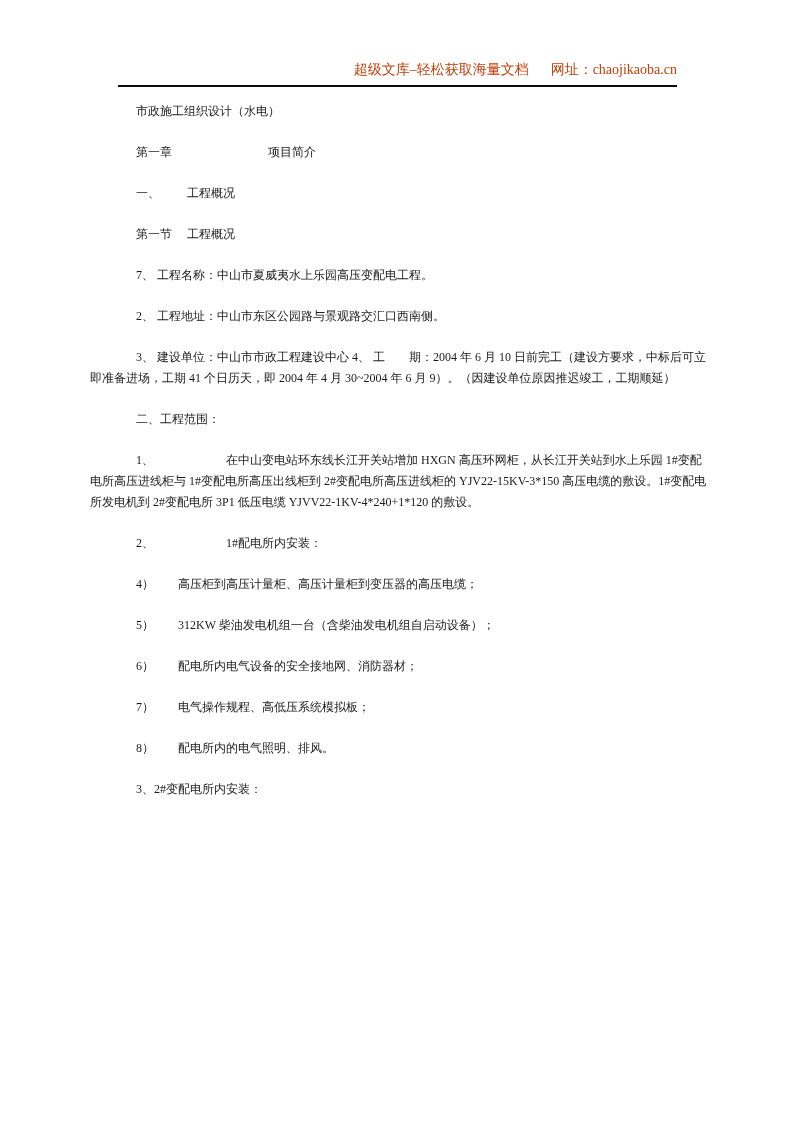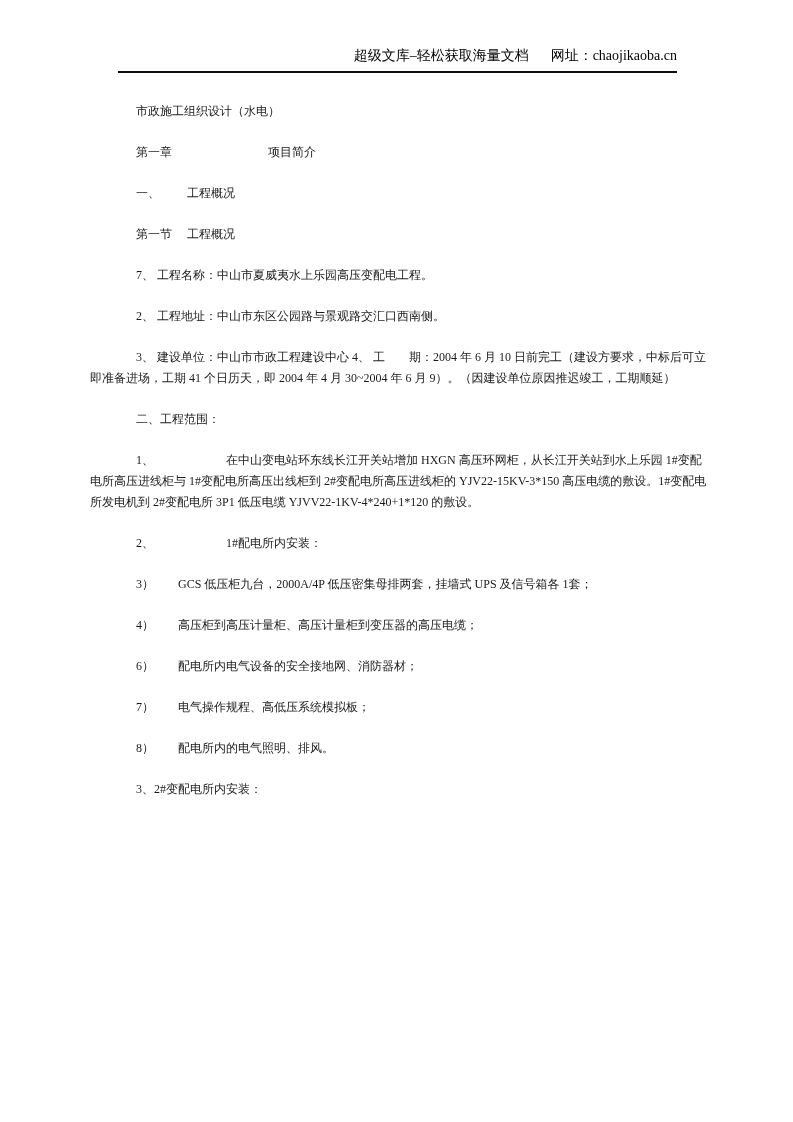--- a/index.html
+++ b/index.html
@@ -12,29 +12,29 @@
     width: 793px;
     height: 1122px;
     background: #ffffff;
     overflow: hidden;
     font-family: "Liberation Serif", "DejaVu Serif", serif;
     color: #1a1a1a;
   }
   .header {
     position: absolute;
     left: 118px;
-    top: 46px;
+    top: 60px;
     width: 559px;
     text-align: right;
     font-size: 14px;
     line-height: 19px;
     padding-bottom: 6px;
     border-bottom: 2px solid #0d0d0d;
     white-space: nowrap;
-    color: #000000;
+    color: #c2410c;
   }
   .hgap {
     display: inline-block;
     width: 22px;
   }
   .content {
     position: absolute;
     left: 90px;
     top: 101px;
     width: 620px;
@@ -60,21 +60,21 @@
     <p>市政施工组织设计（水电）</p>
     <p>第一章　　　　　　　　项目简介</p>
     <p>一、　　 工程概况</p>
     <p>第一节　 工程概况</p>
     <p>7、 工程名称：中山市夏威夷水上乐园高压变配电工程。</p>
     <p>2、 工程地址：中山市东区公园路与景观路交汇口西南侧。</p>
     <p>3、 建设单位：中山市市政工程建设中心 4、 工　　期：2004 年 6 月 10 日前完工（建设方要求，中标后可立即准备进场，工期 41 个日历天，即 2004 年 4 月 30~2004 年 6 月 9）。（因建设单位原因推迟竣工，工期顺延）</p>
     <p>二、工程范围：</p>
     <p>1、　　　　　　在中山变电站环东线长江开关站增加 HXGN 高压环网柜，从长江开关站到水上乐园 1#变配电所高压进线柜与 1#变配电所高压出线柜到 2#变配电所高压进线柜的 YJV22-15KV-3*150 高压电缆的敷设。1#变配电所发电机到 2#变配电所 3P1 低压电缆 YJVV22-1KV-4*240+1*120 的敷设。</p>
     <p>2、　　　　　　1#配电所内安装：</p>
-    <p>3）　　GCS 低压柜九台，2000A/4P 低压密集母排两套，挂墙式 UPS 及信号箱各 1套；</p>
     <p>4）　　高压柜到高压计量柜、高压计量柜到变压器的高压电缆；</p>
+    <p>5）　　312KW 柴油发电机组一台（含柴油发电机组自启动设备）；</p>
     <p>6）　　配电所内电气设备的安全接地网、消防器材；</p>
     <p>7）　　电气操作规程、高低压系统模拟板；</p>
     <p>8）　　配电所内的电气照明、排风。</p>
     <p>3、2#变配电所内安装：</p>
   </div>
 
 </div>
 
 </body></html>

